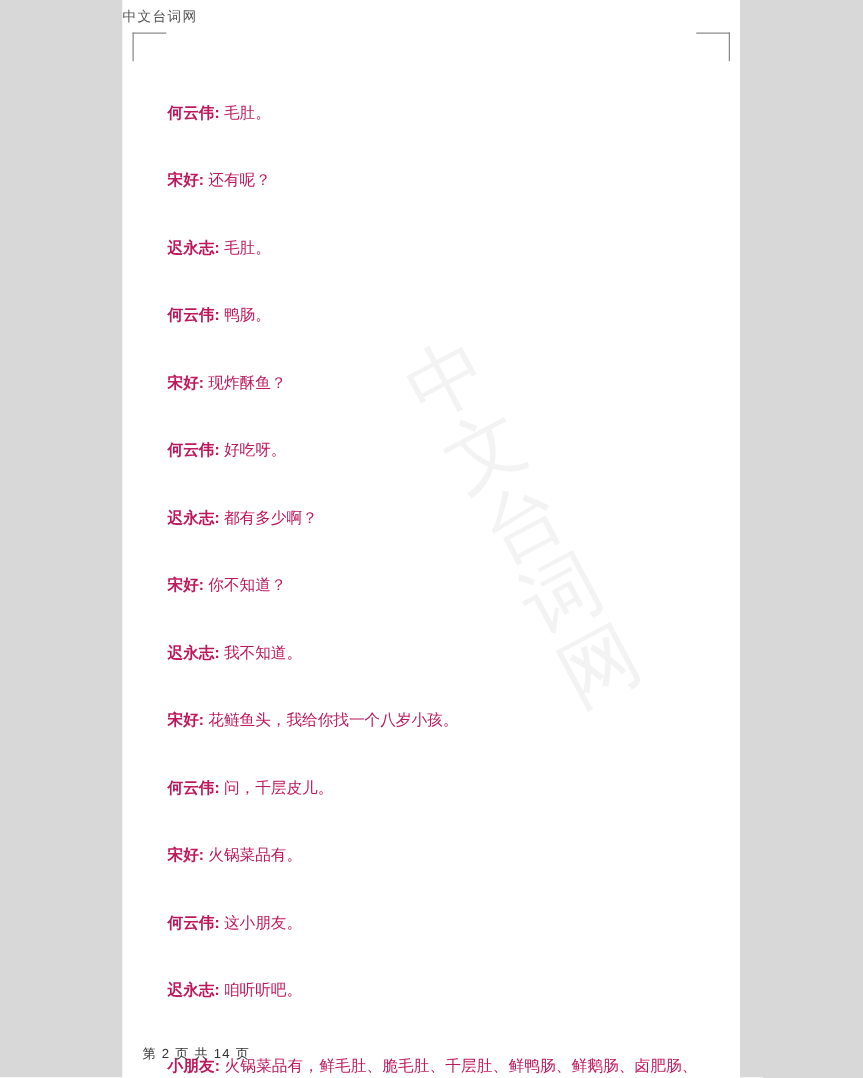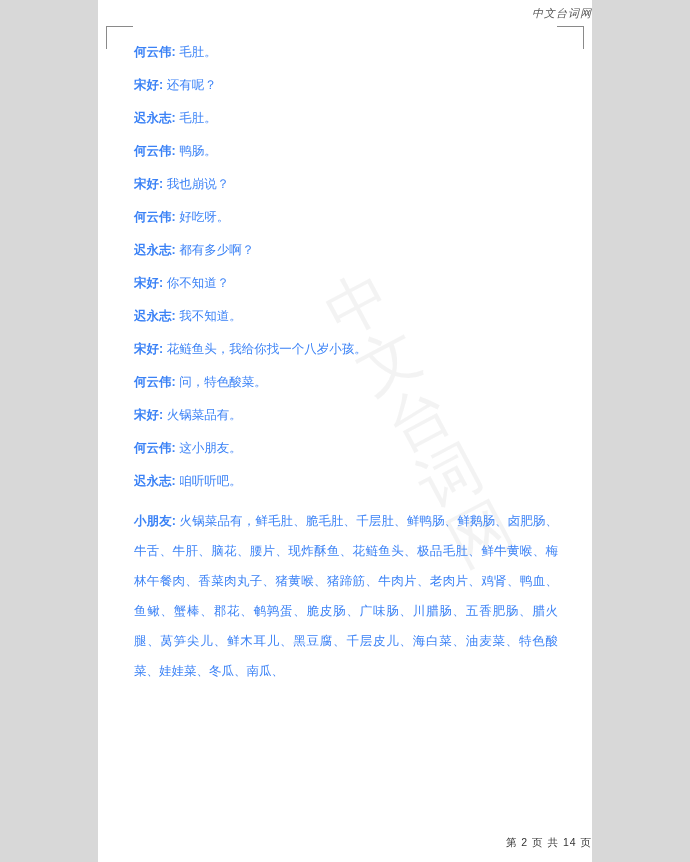--- a/index.html
+++ b/index.html
@@ -40,26 +40,25 @@
     height: 862px;
     background: #ffffff;
     box-sizing: border-box;
   }
 
   .site-header {
     position: absolute;
     top: 0;
     left: 0;
     width: 100%;
-    text-align: right;
+    text-align: left;
     font-size: 11px;
     color: #555;
     padding-top: 6px;
     letter-spacing: 1px;
-    font-style: italic;
   }
 
   
   .crop {
     position: absolute;
     width: 26px;
     height: 22px;
     border-color: #8a8a8a;
     border-style: solid;
     border-width: 0;
@@ -91,38 +90,39 @@
     position: absolute;
     left: 36px;
     top: 44px;
     width: 424px;
   }
 
   .line {
     font-size: 12.5px;
     line-height: 16px;
     margin-bottom: 17px;
-    color: #3b82f6;
+    color: #be185d;
     text-align: justify;
+    margin-top: 38px;
   }
   .line .spk {
     font-weight: bold;
   }
   .line.para {
     line-height: 30px;
     margin-bottom: 0;
     text-align: justify;
     text-justify: inter-ideograph;
   }
   .footer {
     position: absolute;
     bottom: 12px;
-    left: 0;
+    left: 16px;
     width: 100%;
-    text-align: right;
+    text-align: left;
     font-size: 10.5px;
     color: #333;
     letter-spacing: 1px;
   }
 </style>
 </head>
 <body>
 
 <div class="page">
   <div class="margin-col left"></div>
@@ -156,21 +156,21 @@
       <div class="line">
         <span class="spk">迟永志:</span>
         <span>毛肚。</span>
       </div>
       <div class="line">
         <span class="spk">何云伟:</span>
         <span>鸭肠。</span>
       </div>
       <div class="line">
         <span class="spk">宋好:</span>
-        <span>我也崩说？</span>
+        <span>现炸酥鱼？</span>
       </div>
       <div class="line">
         <span class="spk">何云伟:</span>
         <span>好吃呀。</span>
       </div>
       <div class="line">
         <span class="spk">迟永志:</span>
         <span>都有多少啊？</span>
       </div>
       <div class="line">
@@ -180,21 +180,21 @@
       <div class="line">
         <span class="spk">迟永志:</span>
         <span>我不知道。</span>
       </div>
       <div class="line">
         <span class="spk">宋好:</span>
         <span>花鲢鱼头，我给你找一个八岁小孩。</span>
       </div>
       <div class="line">
         <span class="spk">何云伟:</span>
-        <span>问，特色酸菜。</span>
+        <span>问，千层皮儿。</span>
       </div>
       <div class="line">
         <span class="spk">宋好:</span>
         <span>火锅菜品有。</span>
       </div>
       <div class="line">
         <span class="spk">何云伟:</span>
         <span>这小朋友。</span>
       </div>
       <div class="line">

